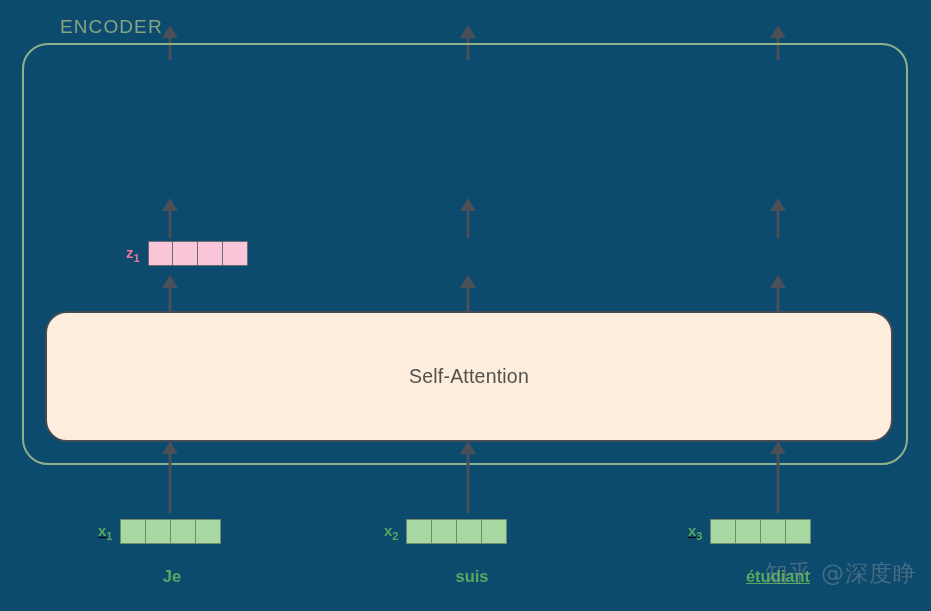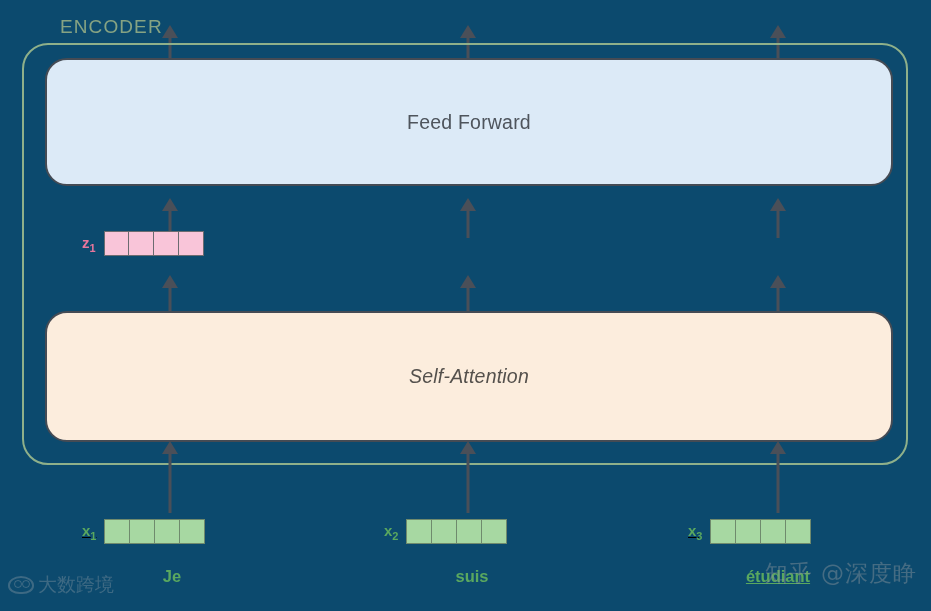--- a/index.html
+++ b/index.html
@@ -64,21 +64,21 @@
     height: 128px;
     background: #dceaf7;
   }
   .block.self-attention {
     left: 45px;
     top: 311px;
     width: 848px;
     height: 131px;
     background: #fceddd;
   }
-  .block.self-attention .block-label { color: #54504c; font-style: italic; }
+  .block.self-attention .block-label { color: #54504c; }
 
   
   .vec-group {
     position: absolute;
     display: flex;
     align-items: center;
   }
   .vec-label {
     font-size: 15px;
     font-weight: bold;
@@ -95,21 +95,21 @@
   .vec-cells .cell {
     width: 26px;
     height: 25px;
     box-sizing: border-box;
     border: 1.3px solid #6e6e72;
     margin-left: -1.3px;
   }
   .vec-cells .cell:first-child { margin-left: 0; }
 
   
-  .z-row { top: 231px; }
+  .z-row { top: 241px; margin-left: 44px; }
   .z-row .vec-label { color: #e8769c; }
   .z-row .cell {
     background: #f9c5d9;
     border-color: #6b6b70;
   }
 
   
   .x-row { top: 519px; }
   .x-row .vec-label { color: #5aa85f; }
   .x-row .cell {
@@ -212,23 +212,20 @@
     <div class="shaft" style="top:11px; height:24px;"></div>
   </div>
   <div class="arrow" style="left:778px; top:25px; width:18px; height:35px;">
     <div class="head"></div>
     <div class="shaft" style="top:11px; height:24px;"></div>
   </div>
 
   <div class="encoder-box"></div>
   <div class="encoder-label">ENCODER</div>
 
-  <div class="block feed-forward">
-    <span class="block-label">Feed Forward</span>
-  </div>
 
   <div class="arrow" style="left:170px; top:198px; width:18px; height:40px;">
     <div class="head"></div>
     <div class="shaft" style="top:11px; height:29px;"></div>
   </div>
   <div class="arrow" style="left:468px; top:198px; width:18px; height:40px;">
     <div class="head"></div>
     <div class="shaft" style="top:11px; height:29px;"></div>
   </div>
   <div class="arrow" style="left:778px; top:198px; width:18px; height:40px;">
@@ -269,21 +266,21 @@
   </div>
   <div class="arrow" style="left:468px; top:441px; width:18px; height:72px;">
     <div class="head"></div>
     <div class="shaft" style="top:11px; height:61px;"></div>
   </div>
   <div class="arrow" style="left:778px; top:441px; width:18px; height:72px;">
     <div class="head"></div>
     <div class="shaft" style="top:11px; height:61px;"></div>
   </div>
 
-  <div class="vec-group x-row" style="left:82px;text-decoration:underline;">
+  <div class="vec-group x-row" style="left:98px;text-decoration:underline;">
     <span class="vec-label">x<sub>1</sub></span>
     <span class="vec-cells">
       <span class="cell"></span>
       <span class="cell"></span>
       <span class="cell"></span>
       <span class="cell"></span>
     </span>
   </div>
   <div class="vec-group x-row" style="left:384px;align-items:center;">
     <span class="vec-label">x<sub>2</sub></span>
@@ -302,18 +299,14 @@
       <span class="cell"></span>
       <span class="cell"></span>
     </span>
   </div>
 
   <div class="word-label" style="left:172px;">Je</div>
   <div class="word-label" style="left:472px;">suis</div>
   <div class="word-label" style="left:778px;text-decoration:underline;">étudiant</div>
 
   <div class="watermark-zhihu">知乎 @深度睁</div>
-  <div class="watermark-brand">
-    <span class="wm-logo"></span>
-    <span>大数跨境</span>
-  </div>
 
 </div>
 
 </body></html>

